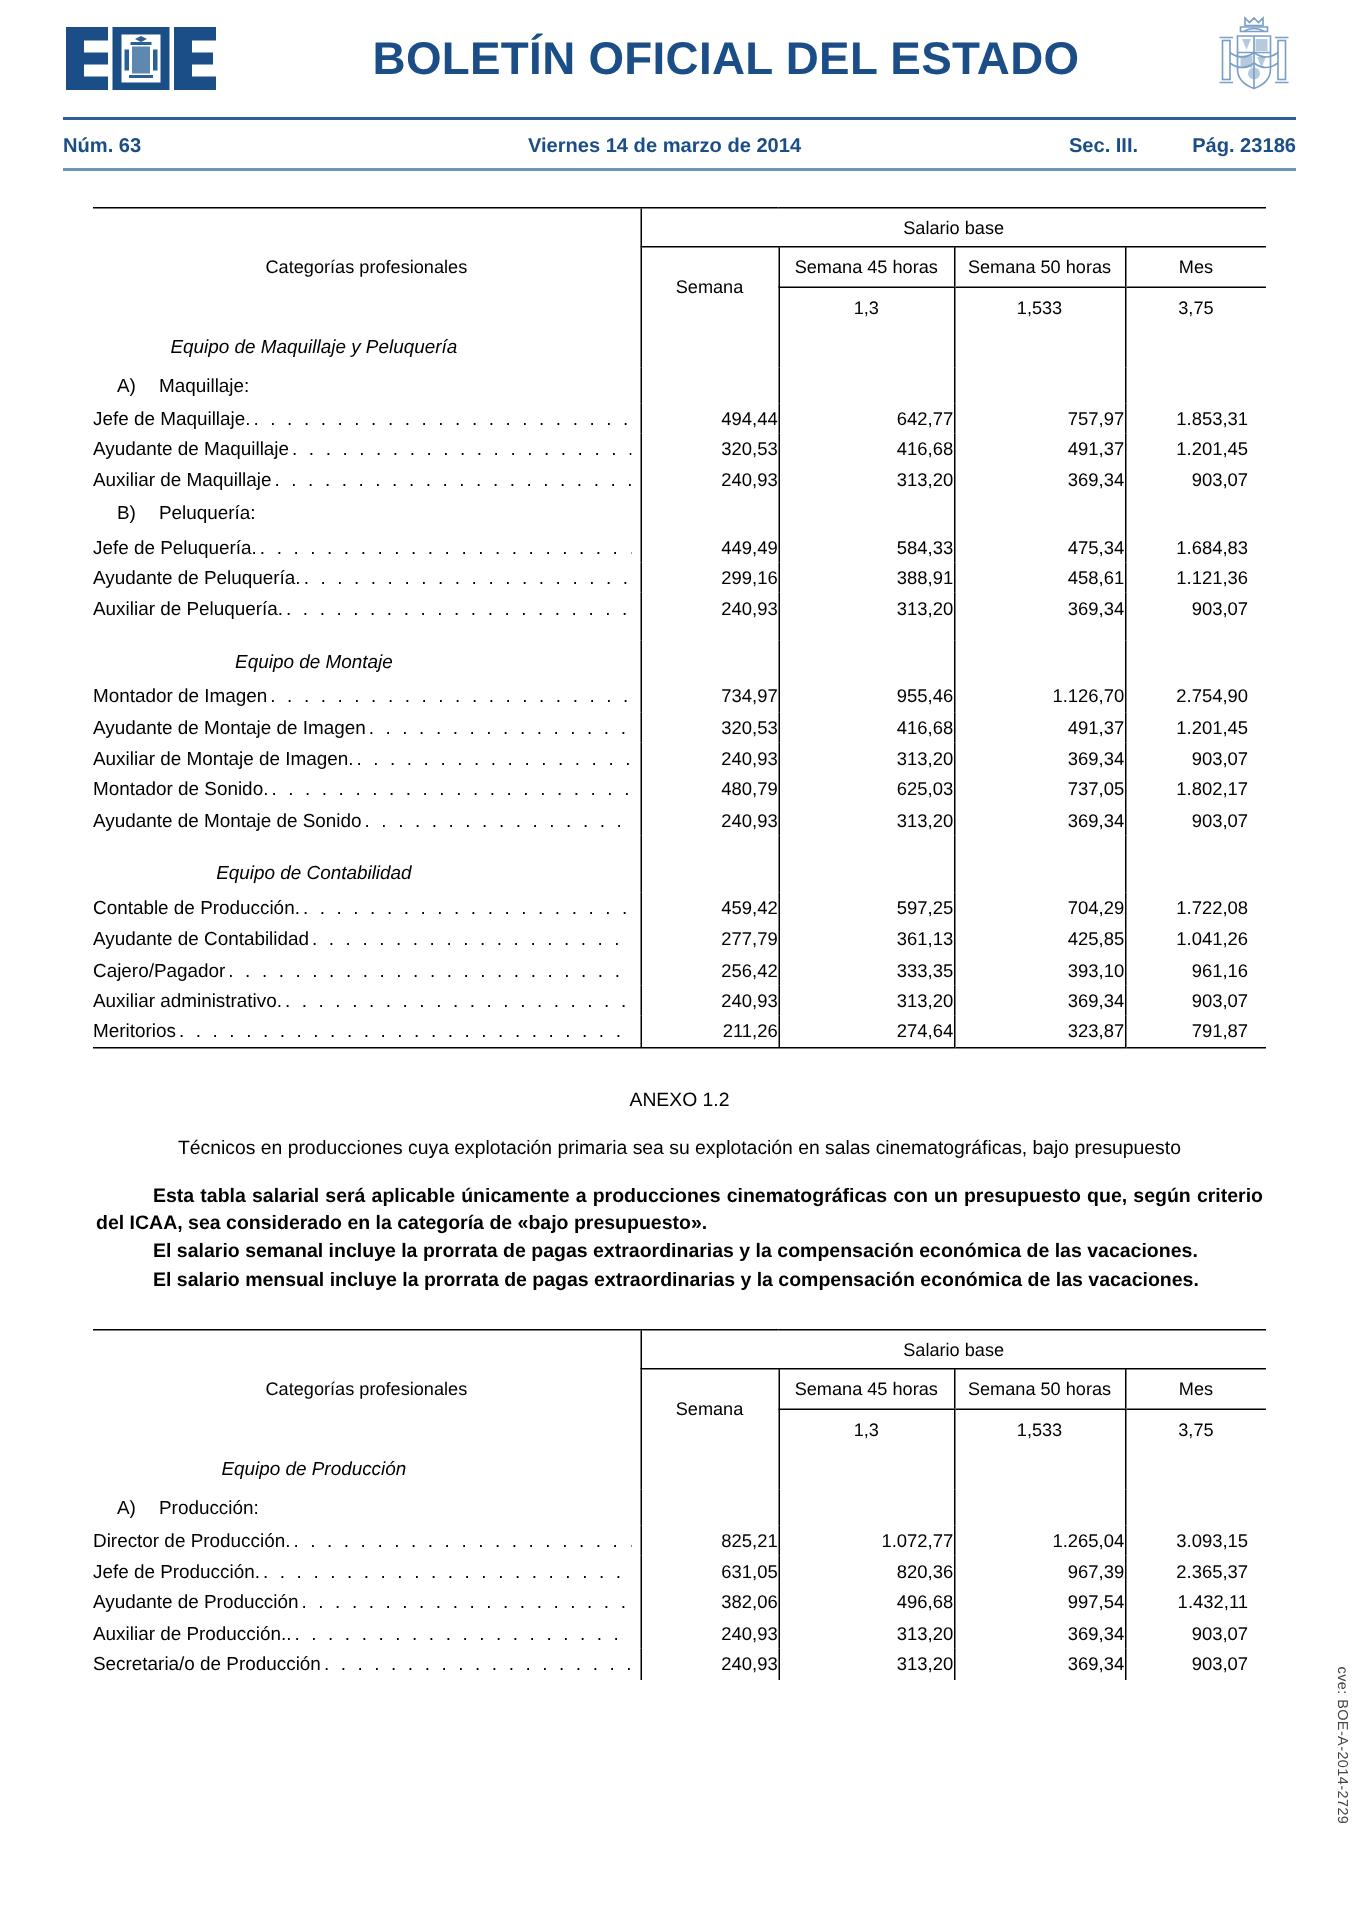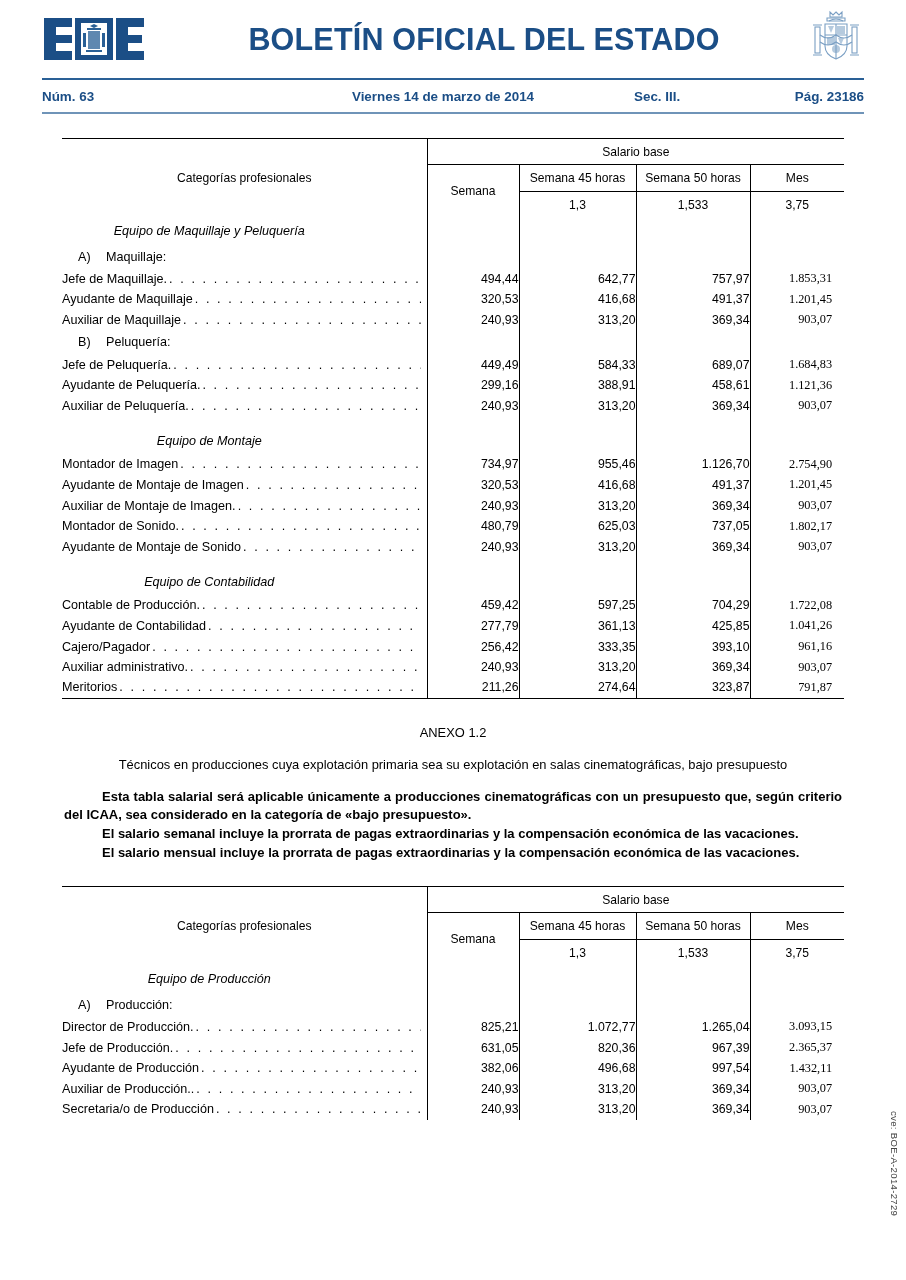--- a/index.html
+++ b/index.html
@@ -63,21 +63,21 @@
     height: 32px;
     display: flex;
     align-items: center;
     font-size: 13.4px;
     font-weight: bold;
     color: #1b4e86;
   }
   .hi-left  { flex: 0 0 210px; text-align: left; }
   .hi-mid   { flex: 1 1 auto;  text-align: center; }
   .hi-right { flex: 0 0 230px; text-align: right; display: flex;
-              justify-content: space-between; gap: 36px; }
+              justify-content: flex-end; gap: 36px; }
 
   
   .cve {
     position: absolute;
     right: 6px;
     bottom: 64px;
     font-size: 9.6px;
     color: #444;
     writing-mode: vertical-rl;
     letter-spacing: 0.3px;
@@ -143,21 +143,21 @@
     white-space: nowrap;
     overflow: hidden;
     padding-left: 1px;
   }
   td.num {
     text-align: right;
     font-size: 12.3px;
     padding-right: 16px;
     white-space: nowrap;
   }
-  td.num.mes { padding-right: 12px; font-family: Liberation Serif, serif; }
+  td.num.mes { padding-right: 12px; }
 
   
   td.cat.section {
     font-style: italic;
     text-align: center;
     padding-right: 70px;
     height: 27px;
     font-size: 12.6px;
   }
   
@@ -377,21 +377,21 @@
           </tr>
           <tr>
             <td class="cat">
               <span class="leader">
                 <span class="lbl">Jefe de Peluquería.</span>
                 <span class="dots"></span>
               </span>
             </td>
             <td class="num vline">449,49</td>
             <td class="num vline">584,33</td>
-            <td class="num vline">689,07</td>
+            <td class="num vline">475,34</td>
             <td class="num mes vline">1.684,83</td>
           </tr>
           <tr>
             <td class="cat">
               <span class="leader">
                 <span class="lbl">Ayudante de Peluquería.</span>
                 <span class="dots"></span>
               </span>
             </td>
             <td class="num vline">299,16</td>

